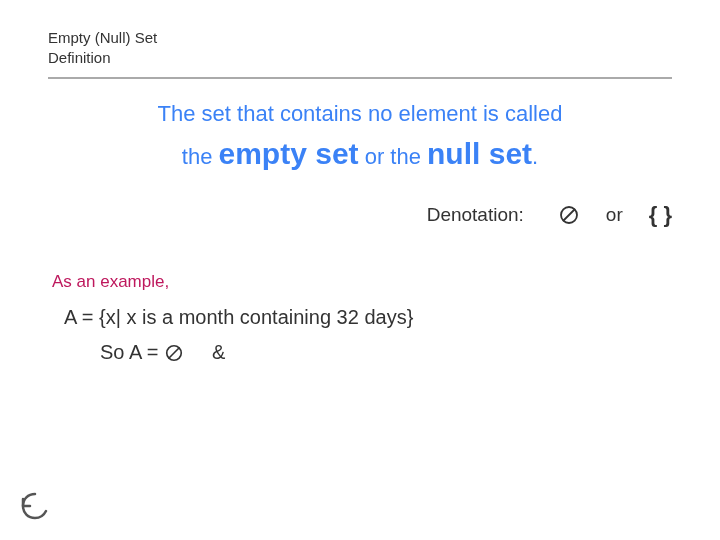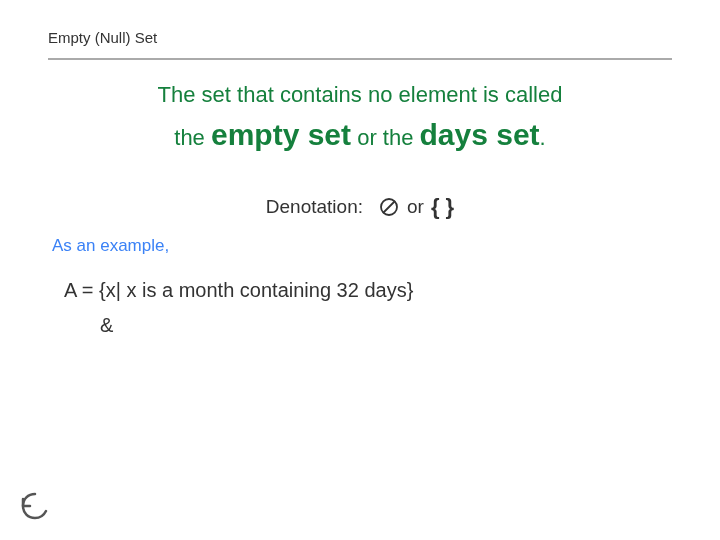--- a/index.html
+++ b/index.html
@@ -42,46 +42,46 @@
     }
 
     .divider {
       border: none;
       border-top: 2px solid #aaa;
       margin: 10px 0 18px 0;
     }
 
     .main-heading {
       font-size: 22px;
-      color: #15803d;
+      color: #3b82f6;
       text-align: center;
       line-height: 1.55;
-      margin-bottom: 36px;
+      margin-bottom: 24px;
     }
 
     .main-heading .large {
       font-size: 30px;
       font-weight: bold;
       text-align: right;
     }
 
     .main-heading .large-null {
       font-size: 30px;
       font-weight: bold;
       font-style: normal;
     }
 
     .denotation-row {
       display: flex;
       align-items: center;
-      justify-content: center;
+      justify-content: flex-end;
       font-size: 19px;
       color: #333;
-      margin-bottom: 16px;
-      gap: 7px;
+      margin-bottom: 44px;
+      gap: 26px;
     }
 
     .denotation-label {
       margin-right: 8px;
     }
 
     .circle-slash {
       display: inline-flex;
       align-items: center;
       justify-content: center;
@@ -89,22 +89,22 @@
       color: #333;
     }
 
     .curly-braces {
       font-size: 22px;
       font-weight: bold;
     }
 
     .example-label {
       font-size: 17px;
-      color: #3b82f6;
-      margin-bottom: 23px;
+      color: #be185d;
+      margin-bottom: 14px;
       margin-left: 4px;
     }
 
     .set-a-line {
       font-size: 20px;
       color: #333;
       margin-bottom: 12px;
       margin-left: 16px;
     }
 
@@ -126,31 +126,32 @@
     }
   </style>
 </head>
 <body>
 
 <div class="slide">
 
   <div class="header-area">
     <div class="slide-label">
       <div>Empty (Null) Set</div>
+      <div>Definition</div>
     </div>
   </div>
 
   <hr class="divider">
 
   <div class="main-heading">
     <div>
       <span>The set that contains no element is called</span>
     </div>
     <div>
-      <span>the </span><span class="large">empty set</span><span> or the </span><span class="large-null">days set</span><span>.</span>
+      <span>the </span><span class="large">empty set</span><span> or the </span><span class="large-null">null set</span><span>.</span>
     </div>
   </div>
 
   <div class="denotation-row">
     <span class="denotation-label">Denotation:</span>
 
     <span class="circle-slash">
       <svg width="22" height="22" viewBox="0 0 22 22">
         <circle cx="11" cy="11" r="8" fill="none" stroke="#333" stroke-width="1.8"></circle>
         <line x1="5" y1="17" x2="17" y2="5" stroke="#333" stroke-width="1.8"></line>
@@ -158,20 +159,27 @@
     </span>
     <span>or</span>
     <span class="curly-braces">{ }</span>
   </div>
 
   <div class="example-label">As an example,</div>
 
   <div class="set-a-line">A = {x| x is a month containing 32 days}</div>
 
   <div class="so-a-line">
+    <span>
+      <span>So A = </span>
+      <svg width="20" height="20" viewBox="0 0 22 22" style="vertical-align:middle;">
+        <circle cx="11" cy="11" r="8" fill="none" stroke="#333" stroke-width="1.8"></circle>
+        <line x1="5" y1="17" x2="17" y2="5" stroke="#333" stroke-width="1.8"></line>
+      </svg>
+    </span>
     <span>&amp;</span>
   </div>
 
   <div class="bottom-icon">
     <svg width="34" height="34" viewBox="0 0 34 34">
       <path d="M17 6 C10 6 5 11 5 18 C5 25 10 30 17 30 C22 30 26 27 28 23" fill="none" stroke="#555" stroke-width="2.5" stroke-linecap="round"></path>
       <polyline points="5,11 5,18 12,18" fill="none" stroke="#555" stroke-width="2.5" stroke-linecap="round" stroke-linejoin="round"></polyline>
     </svg>
   </div>
 

